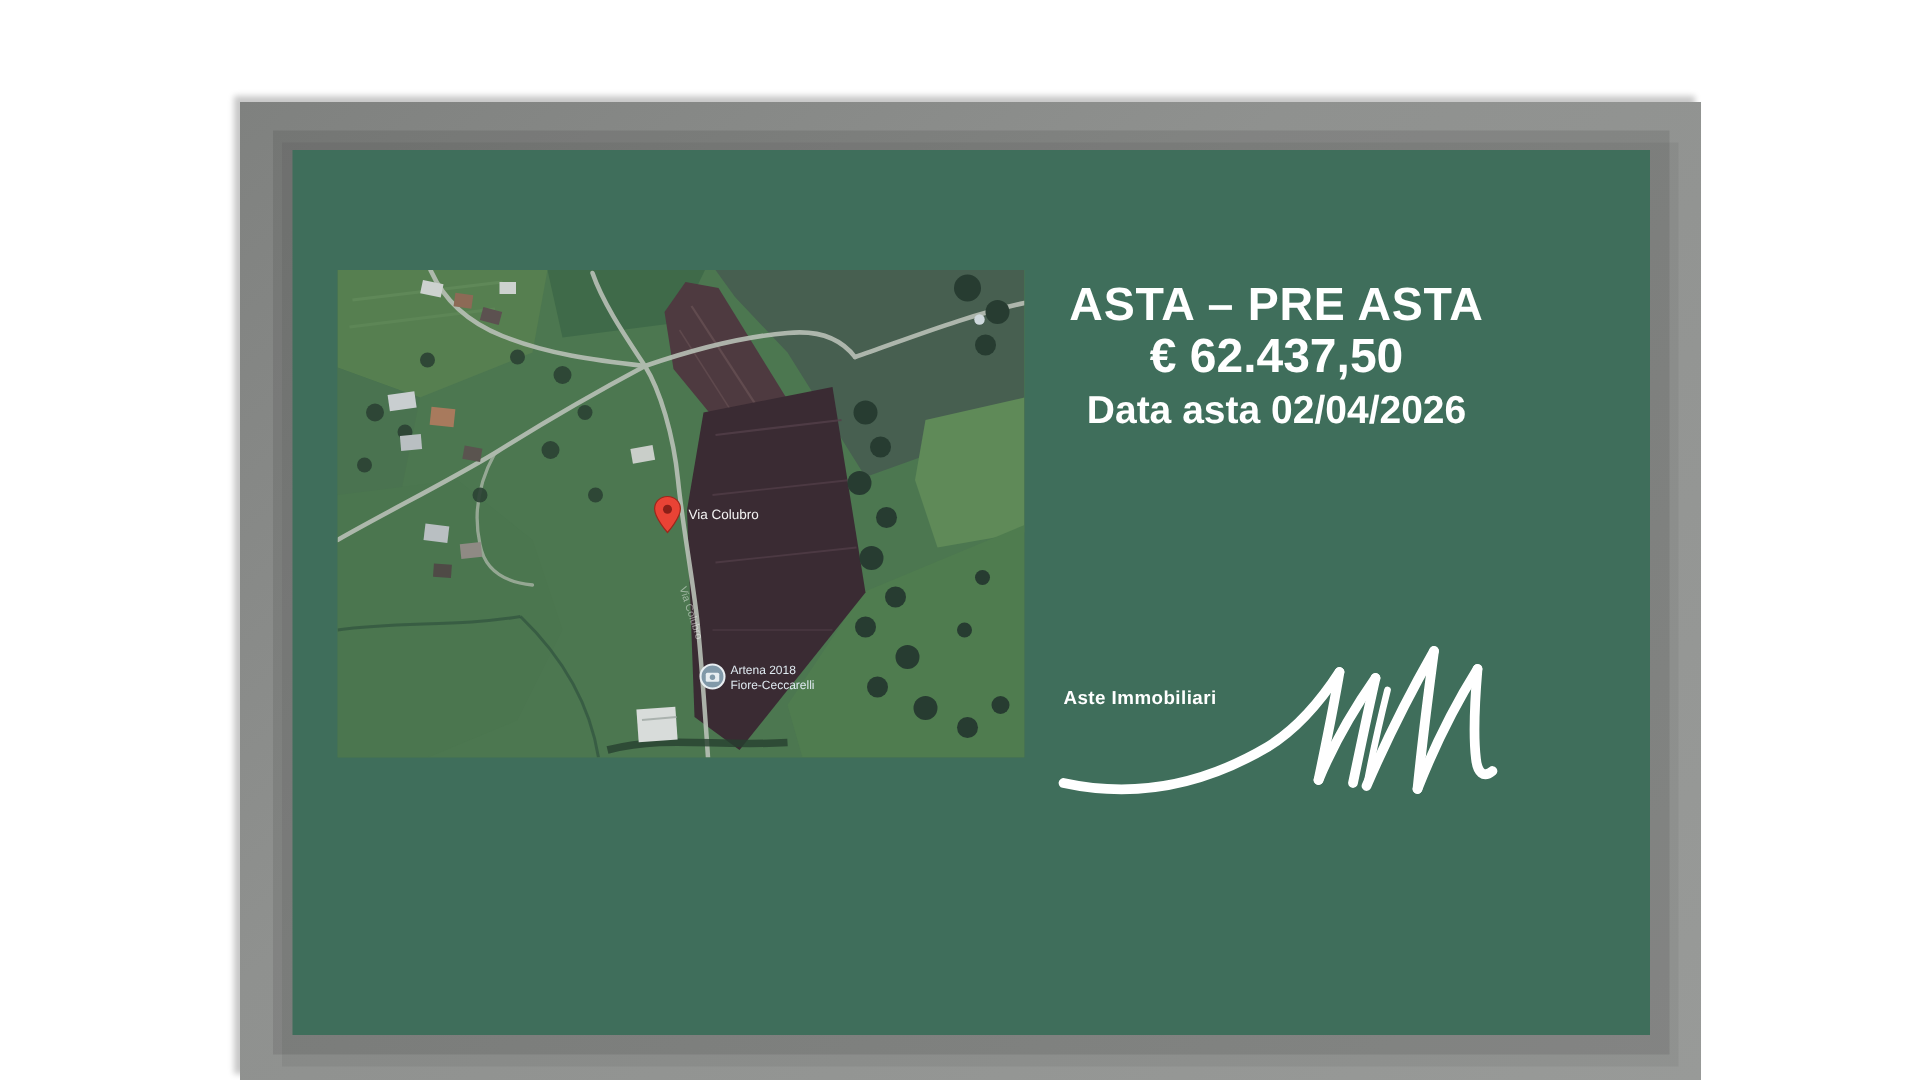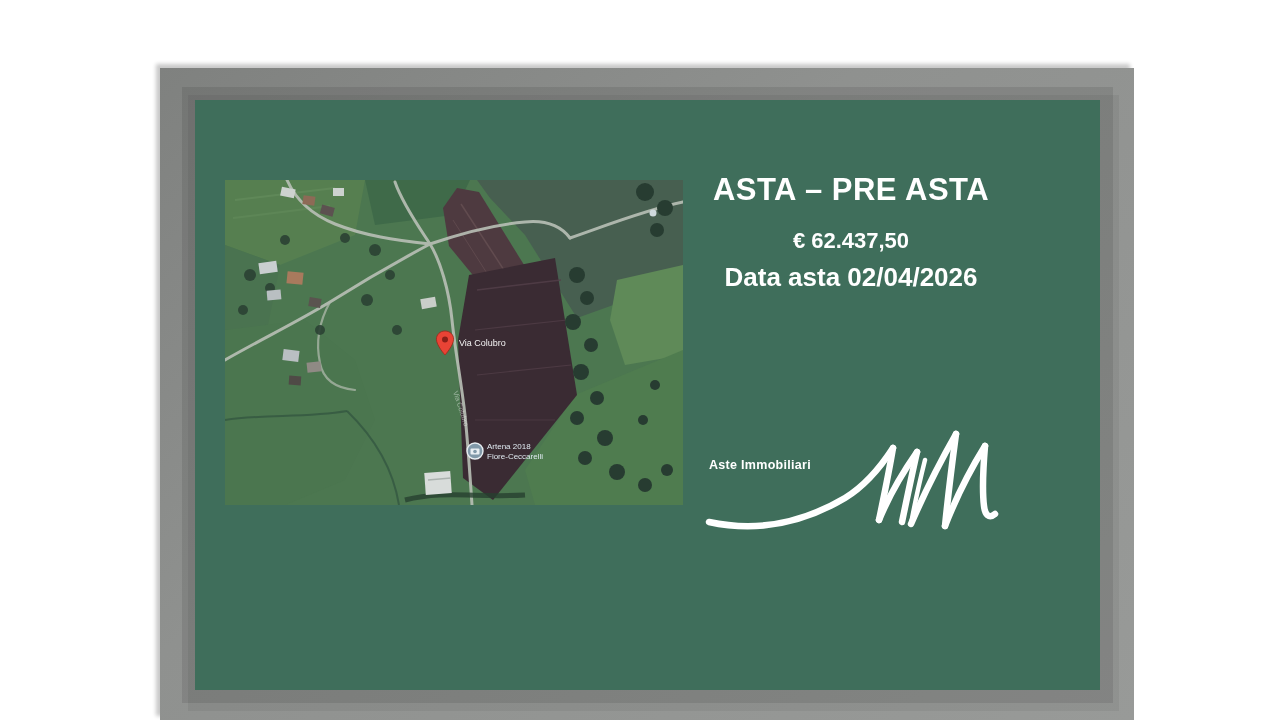--- a/index.html
+++ b/index.html
@@ -26,36 +26,35 @@
   .map {
     position: absolute;
     left: 30px; top: 80px;
     width: 458px; height: 325px;
     overflow: hidden;
     background: #4c7750;
   }
   .map svg { display: block; width: 100%; height: 100%; }
   .textblock {
     position: absolute;
-    left: 498px; top: 71px;
+    left: 498px; top: 84px;
     width: 316px;
     text-align: center;
     color: #ffffff;
   }
   .title {
     font-size: 31px;
     font-weight: bold;
     letter-spacing: 0.5px;
     line-height: 38px;
     white-space: nowrap;
   }
   .price {
-    font-size: 22px;
-    font-weight: bold;
-    margin-top: 17px;
+    font-size: 32px;
+    font-weight: bold;
     line-height: 30px;
   }
   .date {
     font-size: 26px;
     font-weight: bold;
     margin-top: 6px;
     line-height: 30px;
     white-space: nowrap;
   }
   .logo {

